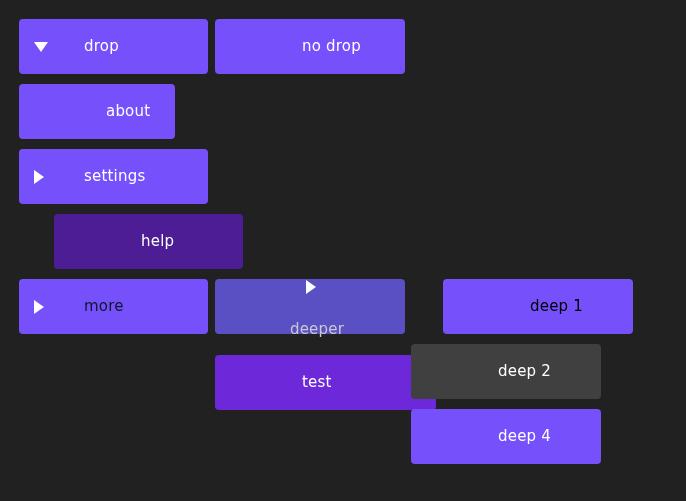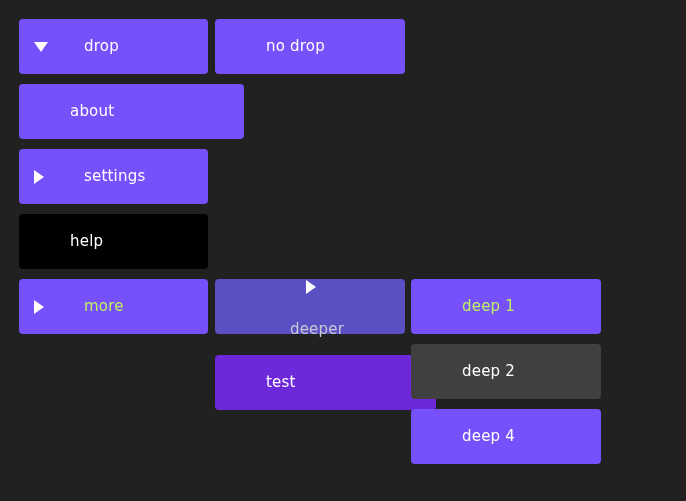--- a/index.html
+++ b/index.html
@@ -72,56 +72,56 @@
   }
 
   .label {
     display: block;
     line-height: 1;
     white-space: nowrap;
   }
 
   
   .menu-item.no-caret {
-    padding-left: 24px;
+    padding-left: 60px;
   }
   .menu-item.has-caret {
     padding-left: 14px;
   }
 </style>
 </head>
 <body>
 
 <div id="menu-root" style="background: rgb(33, 33, 33);">
     <div class="column" style="left: 19px; width: 189px;">
       <div class="menu-item has-caret" style="top: 19px; height: 55px; width: 189px; background: rgb(117, 80, 251); color: rgb(255, 255, 255);">
         <span class="caret">
           <svg width="16" height="12" viewBox="0 0 16 12" aria-hidden="true">
             <polygon points="1,1 15,1 8,11" fill="#ffffff"></polygon>
           </svg>
         </span>
         <span class="label">drop</span>
       </div>
-      <div class="menu-item no-caret" style="top: 84px; height: 55px; width: 225px; background: rgb(117, 80, 251); color: rgb(255, 255, 255);">
+      <div class="menu-item no-caret" style="top: 84px; height: 55px; width: 156px; background: rgb(117, 80, 251); color: rgb(255, 255, 255);">
         <span class="caret empty"></span>
         <span class="label">about</span>
       </div>
       <div class="menu-item has-caret" style="top: 149px; height: 55px; width: 189px; background: rgb(117, 80, 251); color: rgb(255, 255, 255);">
         <span class="caret">
           <svg width="12" height="16" viewBox="0 0 12 16" aria-hidden="true">
             <polygon points="1,1 11,8 1,15" fill="#ffffff"></polygon>
           </svg>
         </span>
         <span class="label">settings</span>
       </div>
-      <div class="menu-item no-caret" style="top: 214px; height: 55px; width: 189px; background: #000000; color: rgb(255, 255, 255);">
+      <div class="menu-item no-caret" style="top: 214px; height: 55px; width: 189px; background: #4c1d95; color: rgb(255, 255, 255); margin-left: 35px;">
         <span class="caret empty"></span>
         <span class="label">help</span>
       </div>
-      <div class="menu-item has-caret" style="top: 279px; height: 55px; width: 189px; background: rgb(117, 80, 251); color: #bef264;">
+      <div class="menu-item has-caret" style="top: 279px; height: 55px; width: 189px; background: rgb(117, 80, 251); color: #0f172a;">
         <span class="caret">
           <svg width="12" height="16" viewBox="0 0 12 16" aria-hidden="true">
             <polygon points="1,1 11,8 1,15" fill="#ffffff"></polygon>
           </svg>
         </span>
         <span class="label">more</span>
       </div>
     </div>
     <div class="column" style="left: 215px; width: 190px;">
       <div class="menu-item no-caret" style="top: 19px; height: 55px; width: 190px; background: rgb(117, 80, 251); color: rgb(255, 255, 255);">
@@ -135,21 +135,21 @@
           </svg>
         </span>
         <span class="label">deeper</span>
       </div>
       <div class="menu-item no-caret" style="top: 344px; height: 55px; width: 221px; background: #6d28d9; color: rgb(255, 255, 255); margin-top: 11px;">
         <span class="caret empty"></span>
         <span class="label">test</span>
       </div>
     </div>
     <div class="column" style="left: 411px; width: 190px;">
-      <div class="menu-item no-caret" style="top: 279px; height: 55px; width: 190px; background: rgb(117, 80, 251); color: #bef264;">
+      <div class="menu-item no-caret" style="top: 279px; height: 55px; width: 190px; background: rgb(117, 80, 251); color: #000000; margin-left: 32px;">
         <span class="caret empty"></span>
         <span class="label">deep 1</span>
       </div>
       <div class="menu-item no-caret" style="top: 344px; height: 55px; width: 190px; background: #404040; color: rgb(255, 255, 255);">
         <span class="caret empty"></span>
         <span class="label">deep 2</span>
       </div>
       <div class="menu-item no-caret" style="top: 409px; height: 55px; width: 190px; background: rgb(117, 80, 251); color: rgb(255, 255, 255);">
         <span class="caret empty"></span>
         <span class="label">deep 4</span>

